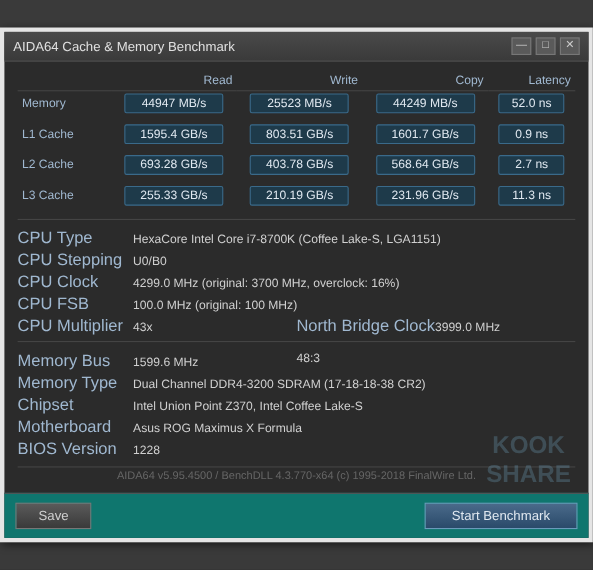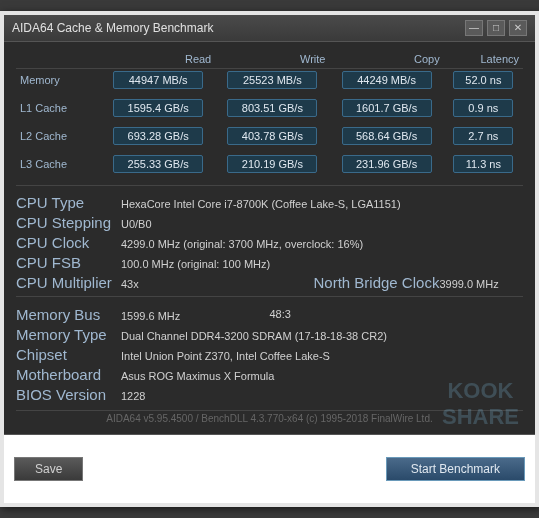--- a/index.html
+++ b/index.html
@@ -123,21 +123,21 @@
       min-width: 105px;
       flex-shrink: 0;
     }
     .info-value {
       color: #d0d0d0;
       font-size: 11px;
       flex: 1;
     }
     .info-row-dual {
       display: flex;
-      align-items: center;
+      align-items: flex-start;
       padding: 1.5px 0;
     }
     .info-half {
       flex: 1;
       display: flex;
       align-items: baseline;
     }
 
     
     .watermark-area {
@@ -154,23 +154,23 @@
       bottom: -2px;
       color: rgba(100, 180, 220, 0.3);
       font-size: 28px;
       font-weight: bold;
       letter-spacing: -1px;
       pointer-events: none;
     }
 
     
     .bottom-bar {
-      background: #ffffff;
+      background: #0f766e;
       border-top: 1px solid #555;
-      padding: 22px 10px;
+      padding: 8px 10px;
       display: flex;
       justify-content: space-between;
       align-items: center;
     }
     .btn-save {
       background: linear-gradient(to bottom, #5a5a5a, #3a3a3a);
       border: 1px solid #777;
       color: #d0d0d0;
       padding: 4px 20px;
       cursor: pointer;
@@ -273,21 +273,21 @@
         <span class="info-label">CPU FSB</span>
         <span class="info-value">100.0 MHz  (original: 100 MHz)</span>
       </div>
 
       <div class="info-row-dual">
         <div class="info-half">
           <span class="info-label">CPU Multiplier</span>
           <span class="info-value">43x</span>
         </div>
         <div class="info-half">
-          <span class="info-label" style="min-width:120px;margin-left:44px;">North Bridge Clock</span>
+          <span class="info-label" style="min-width:120px;">North Bridge Clock</span>
           <span class="info-value">3999.0 MHz</span>
         </div>
       </div>
 
       <div style="height:6px;border-top:1px solid #444;margin:4px 0 2px 0;"></div>
 
       <div class="info-row-dual">
         <div class="info-half">
           <span class="info-label">Memory Bus</span>
           <span class="info-value">1599.6 MHz</span>

